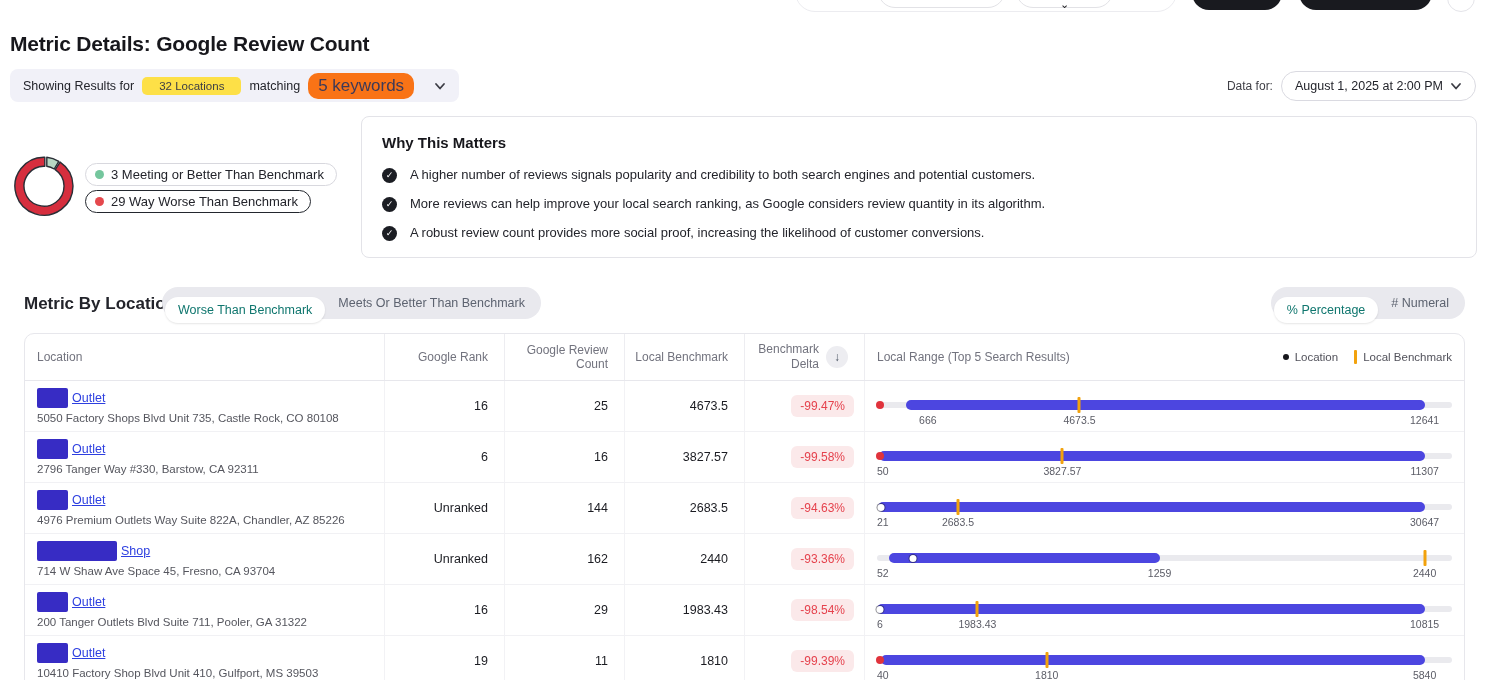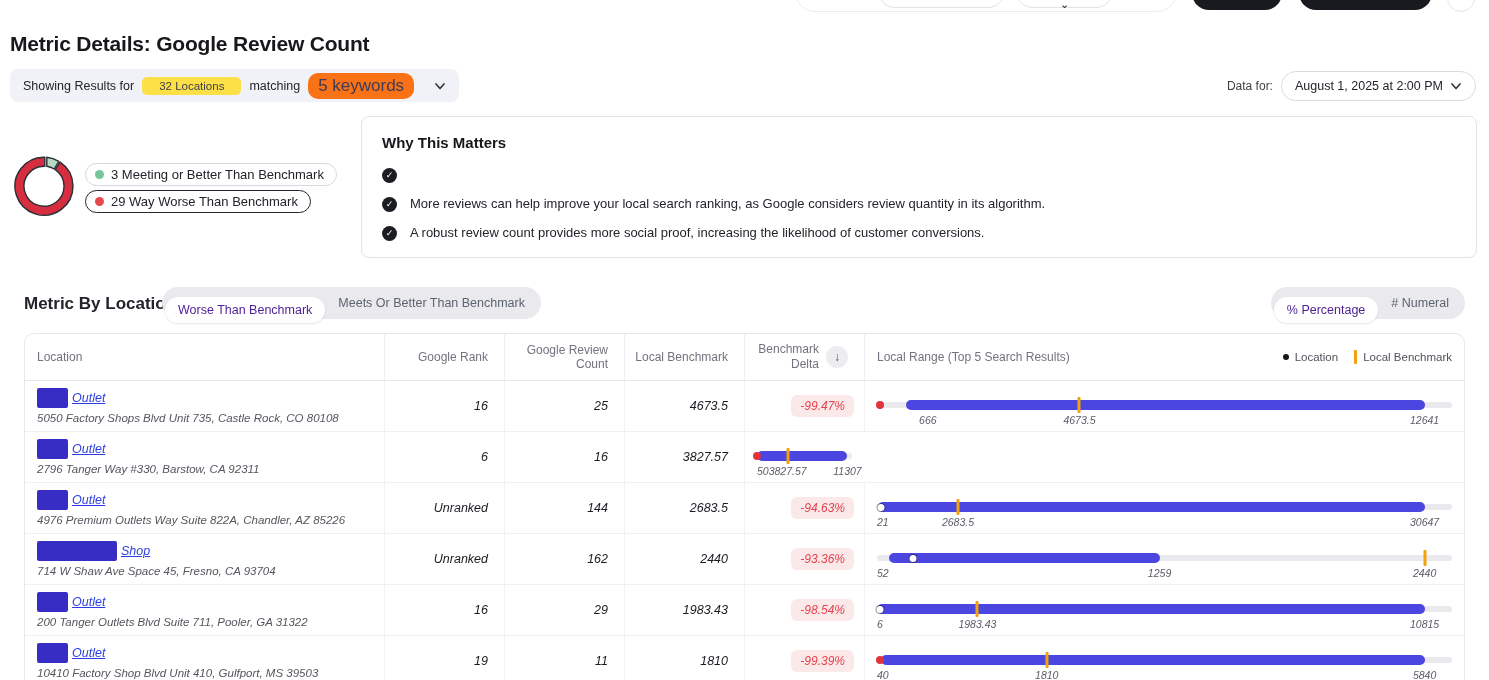--- a/index.html
+++ b/index.html
@@ -55,40 +55,40 @@
     font-size:9px; line-height:15px; text-align:center; margin-top:1px; }
   .why-text { font-size:13px; color:#23242b; }
 
   
   .mbl-title { position:absolute; left:24px; top:294px; font-size:17px; font-weight:700; color:#23242b; }
   .seg { position:absolute; top:287px; background:#e9e9ee; border-radius:17px; padding:3px; display:flex; align-items:center; height:32px; }
   .seg.left { left:162px; }
   .seg.right { right:24px; }
   .seg-btn { border:none; background:transparent; font-family:inherit; font-size:12.5px; color:#5d6370;
     padding:0 13px; height:26px; border-radius:13px; cursor:pointer; white-space:nowrap; }
-  .seg-btn.active { background:#fff; color:#4c1d95; box-shadow:0 1px 2px rgba(0,0,0,0.10);margin-top:14px; }
+  .seg-btn.active { background:#fff; color:#0f766e; box-shadow:0 1px 2px rgba(0,0,0,0.10);margin-top:14px; }
 
   
   .tbl { position:absolute; left:24px; top:333px; width:1441px; height:352px;
     border:1px solid #e7e7ec; border-radius:10px 10px 0 0; overflow:hidden; background:#fff; }
   .thead, .trow { display:grid; grid-template-columns:359px 120px 120px 120px 120px 1fr; }
   .thead { height:47px; border-bottom:1px solid #e7e7ec; }
   .th { font-size:12px; color:#72737e; display:flex; align-items:center; }
   .th.first { padding-left:12px; }
   .th.numh { justify-content:flex-end; padding-right:16px; border-left:1px solid #ededf1; text-align:right; }
   .th-delta-txt { text-align:right; line-height:1.25; }
   .sort-btn { width:22px; height:22px; border-radius:50%; background:#ededf1; border:none; color:#4b5563;
     font-size:12px; line-height:22px; text-align:center; margin-left:7px; cursor:pointer; padding:0; }
   .th.rangeh { justify-content:space-between; padding:0 12px; border-left:1px solid #ededf1; }
   .legend { display:flex; align-items:center; gap:16px; font-size:11.5px; color:#52525b; }
   .leg-item { display:flex; align-items:center; gap:6px; }
   .leg-dot { width:6px; height:6px; border-radius:50%; background:#17171c; }
   .leg-bar { width:3px; height:14px; border-radius:1px; }
 
-  .trow { height:51px; border-bottom:1px solid #f1f1f4;font-style:italic; }
+  .trow { height:51px; border-bottom:1px solid #f1f1f4; }
   .cell { position:relative; }
   .cell.loc { padding:7px 12px 0 12px; }
   .locline { display:flex; align-items:center; gap:4px; height:20px; }
   .mask { display:inline-block; height:20px; border-radius:2px; }
   .loclink { font-size:12.5px; text-decoration:underline; cursor:pointer; }
   .addr { font-size:11.5px; color:#55565e; margin-top:4px; white-space:nowrap; }
   .cell.num { display:flex; align-items:center; justify-content:flex-end; padding-right:16px;
     font-size:12.5px; color:#1b1c22; border-left:1px solid #f2f2f5; }
   .cell.delta { display:flex; align-items:center; justify-content:flex-end; padding-right:10px; border-left:1px solid #f2f2f5; }
   .delta-pill { font-size:12px; padding:4px 9px; border-radius:6px; }
@@ -144,20 +144,21 @@
 </span>
 <span class="badge b2">
   <span class="dot9" id="dot-worse" style="background: rgb(229, 72, 77);"></span>
   <span>29 Way Worse Than Benchmark</span>
 </span>
 
 <div class="why-card">
   <div class="why-title">Why This Matters</div>
   <div class="why-item">
     <span class="check-ic">✓</span>
+    <span class="why-text">A higher number of reviews signals popularity and credibility to both search engines and potential customers.</span>
   </div>
   <div class="why-item">
     <span class="check-ic">✓</span>
     <span class="why-text">More reviews can help improve your local search ranking, as Google considers review quantity in its algorithm.</span>
   </div>
   <div class="why-item">
     <span class="check-ic">✓</span>
     <span class="why-text">A robust review count provides more social proof, increasing the likelihood of customer conversions.</span>
   </div>
 </div>
@@ -231,20 +232,23 @@
     <div class="cell loc">
       <div class="locline">
         <span class="mask" style="width: 31px; background: rgb(55, 44, 196);"></span>
         <a class="loclink" style="color: rgb(45, 63, 224);">Outlet</a>
       </div>
       <div class="addr">2796 Tanger Way #330, Barstow, CA 92311</div>
     </div>
     <div class="cell num">6</div>
     <div class="cell num">16</div>
     <div class="cell num">3827.57</div>
+    <div class="cell delta">
+      <span class="delta-pill" style="background: rgb(251, 233, 234); color: rgb(229, 66, 77);">-99.58%</span>
+    </div>
     <div class="cell range">
       <div class="rangewrap">
         <div class="track"></div>
         <div class="bar" style="background: rgb(76, 70, 224); left: 0.421147%; width: 94.8169%;"></div>
         <div class="tick" style="background: rgb(242, 162, 13); left: 32.2394%;"></div>
         <div class="rdot red" style="left: 0.5%;"></div>
         <div class="rlabel lmin" style="left: 0px; transform: none;">50</div>
         <div class="rlabel lbench" style="left: 32.2394%;">3827.57</div>
         <div class="rlabel lmax" style="left: 95.2381%;">11307</div>
       </div>

